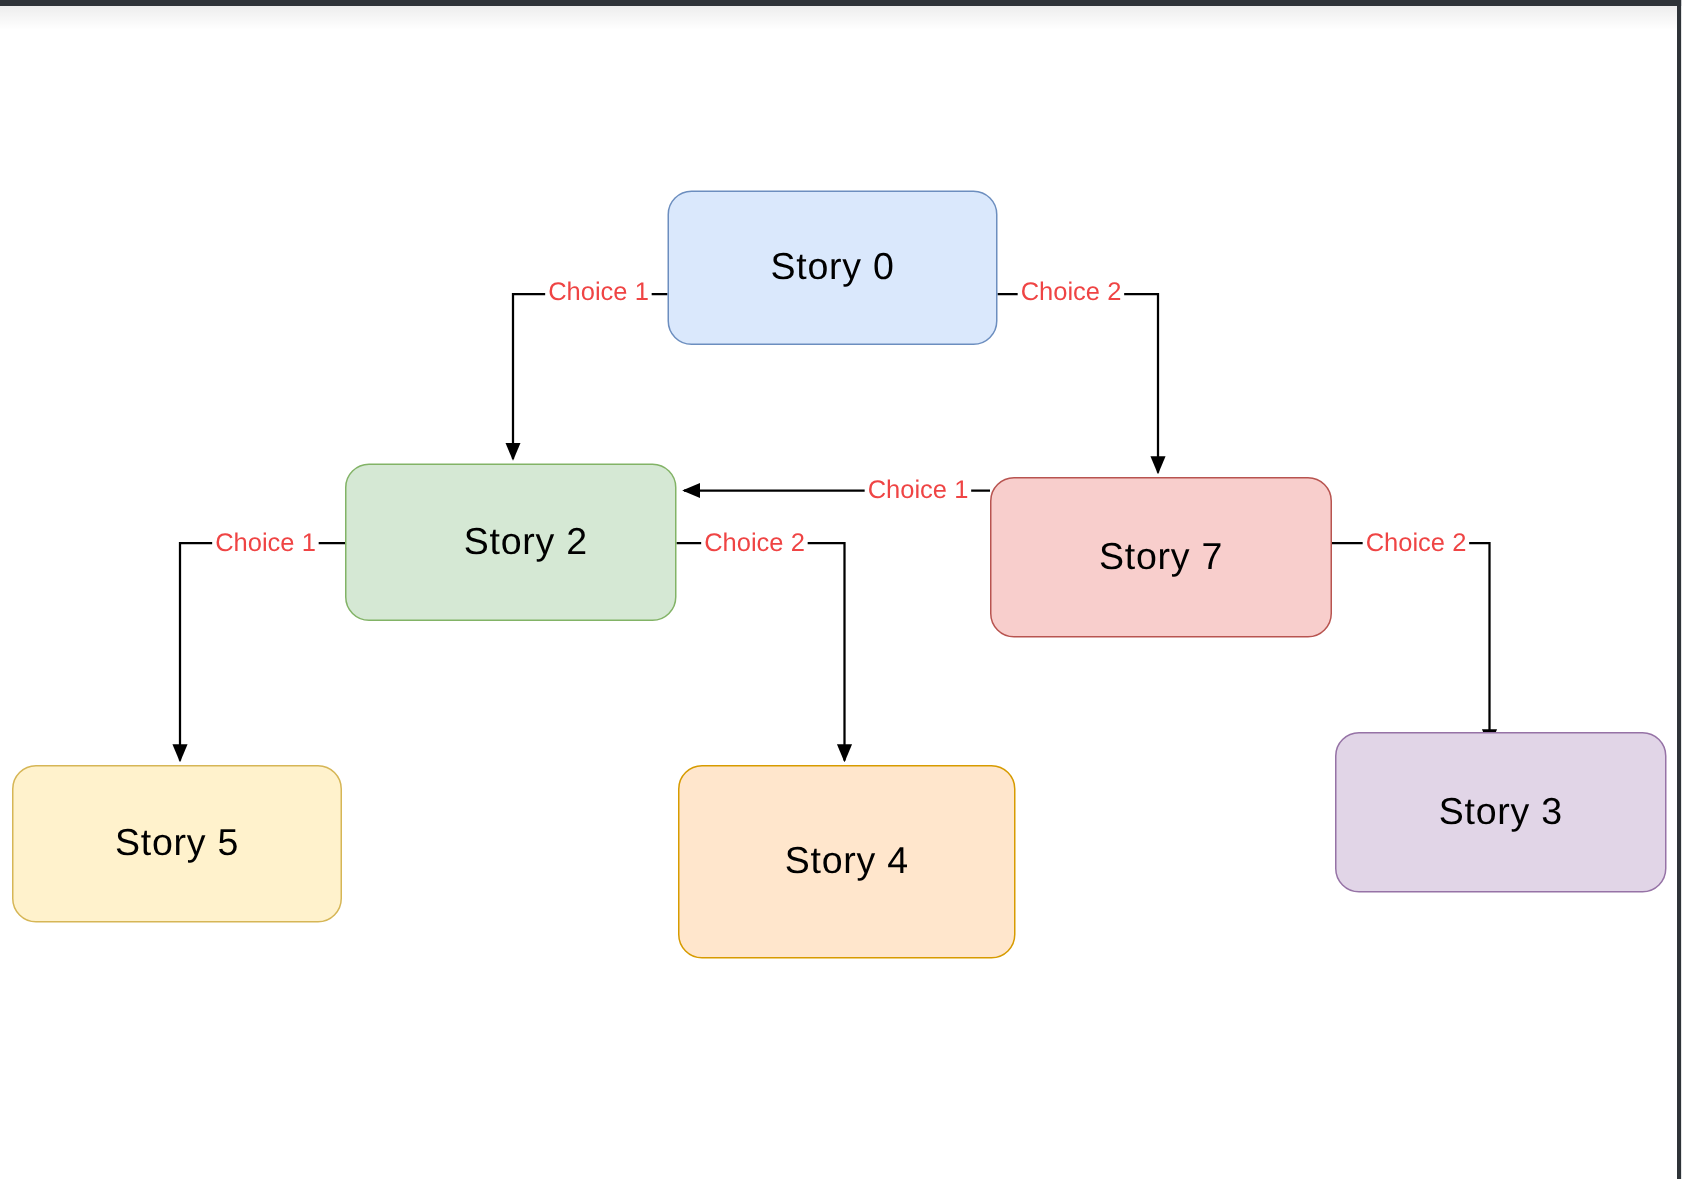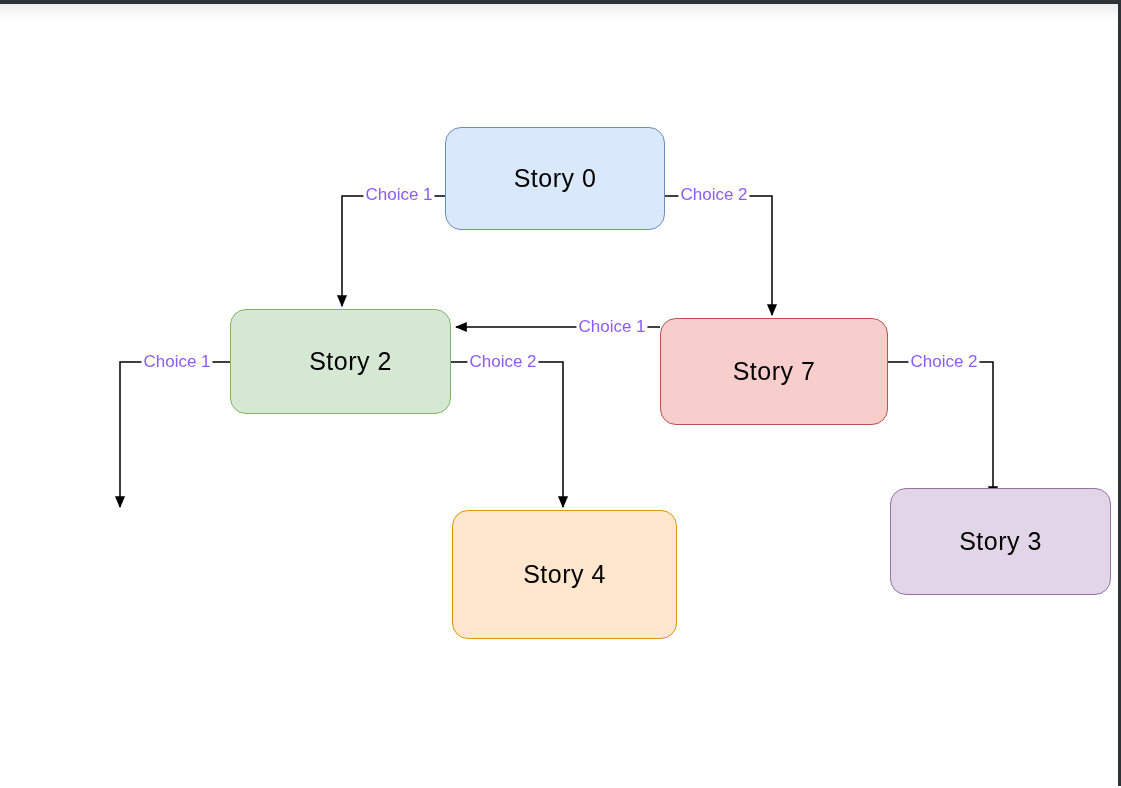--- a/index.html
+++ b/index.html
@@ -58,21 +58,21 @@
   .node-label {
     font-size: 25px;
     color: #000000;
     letter-spacing: 0.5px;
   }
   .edge-label {
     position: absolute;
     transform: translate(-50%, -50%);
     background: #ffffff;
     font-size: 17px;
-    color: #8b5cf6;
+    color: #ef4444;
     line-height: 1.15;
     padding: 0 2px;
     white-space: nowrap;
     z-index: 3;
   }
 </style>
 </head>
 <body>
 
 <div id="stage">
@@ -121,14 +121,17 @@
   </div>
 
   <div class="node" style="left: 890px; top: 488px; width: 221px; height: 107px; background: rgb(225, 213, 231); border-color: rgb(150, 115, 166);">
     <span class="node-label">Story 3</span>
   </div>
 
   <div class="node" style="left: 452px; top: 510px; width: 225px; height: 129px; background: rgb(255, 230, 204); border-color: rgb(215, 155, 0);">
     <span class="node-label">Story 4</span>
   </div>
 
+  <div class="node" style="left: 8px; top: 510px; width: 220px; height: 105px; background: rgb(255, 242, 204); border-color: rgb(214, 182, 86);">
+    <span class="node-label">Story 5</span>
+  </div>
 
 </div>
 
 </body></html>

